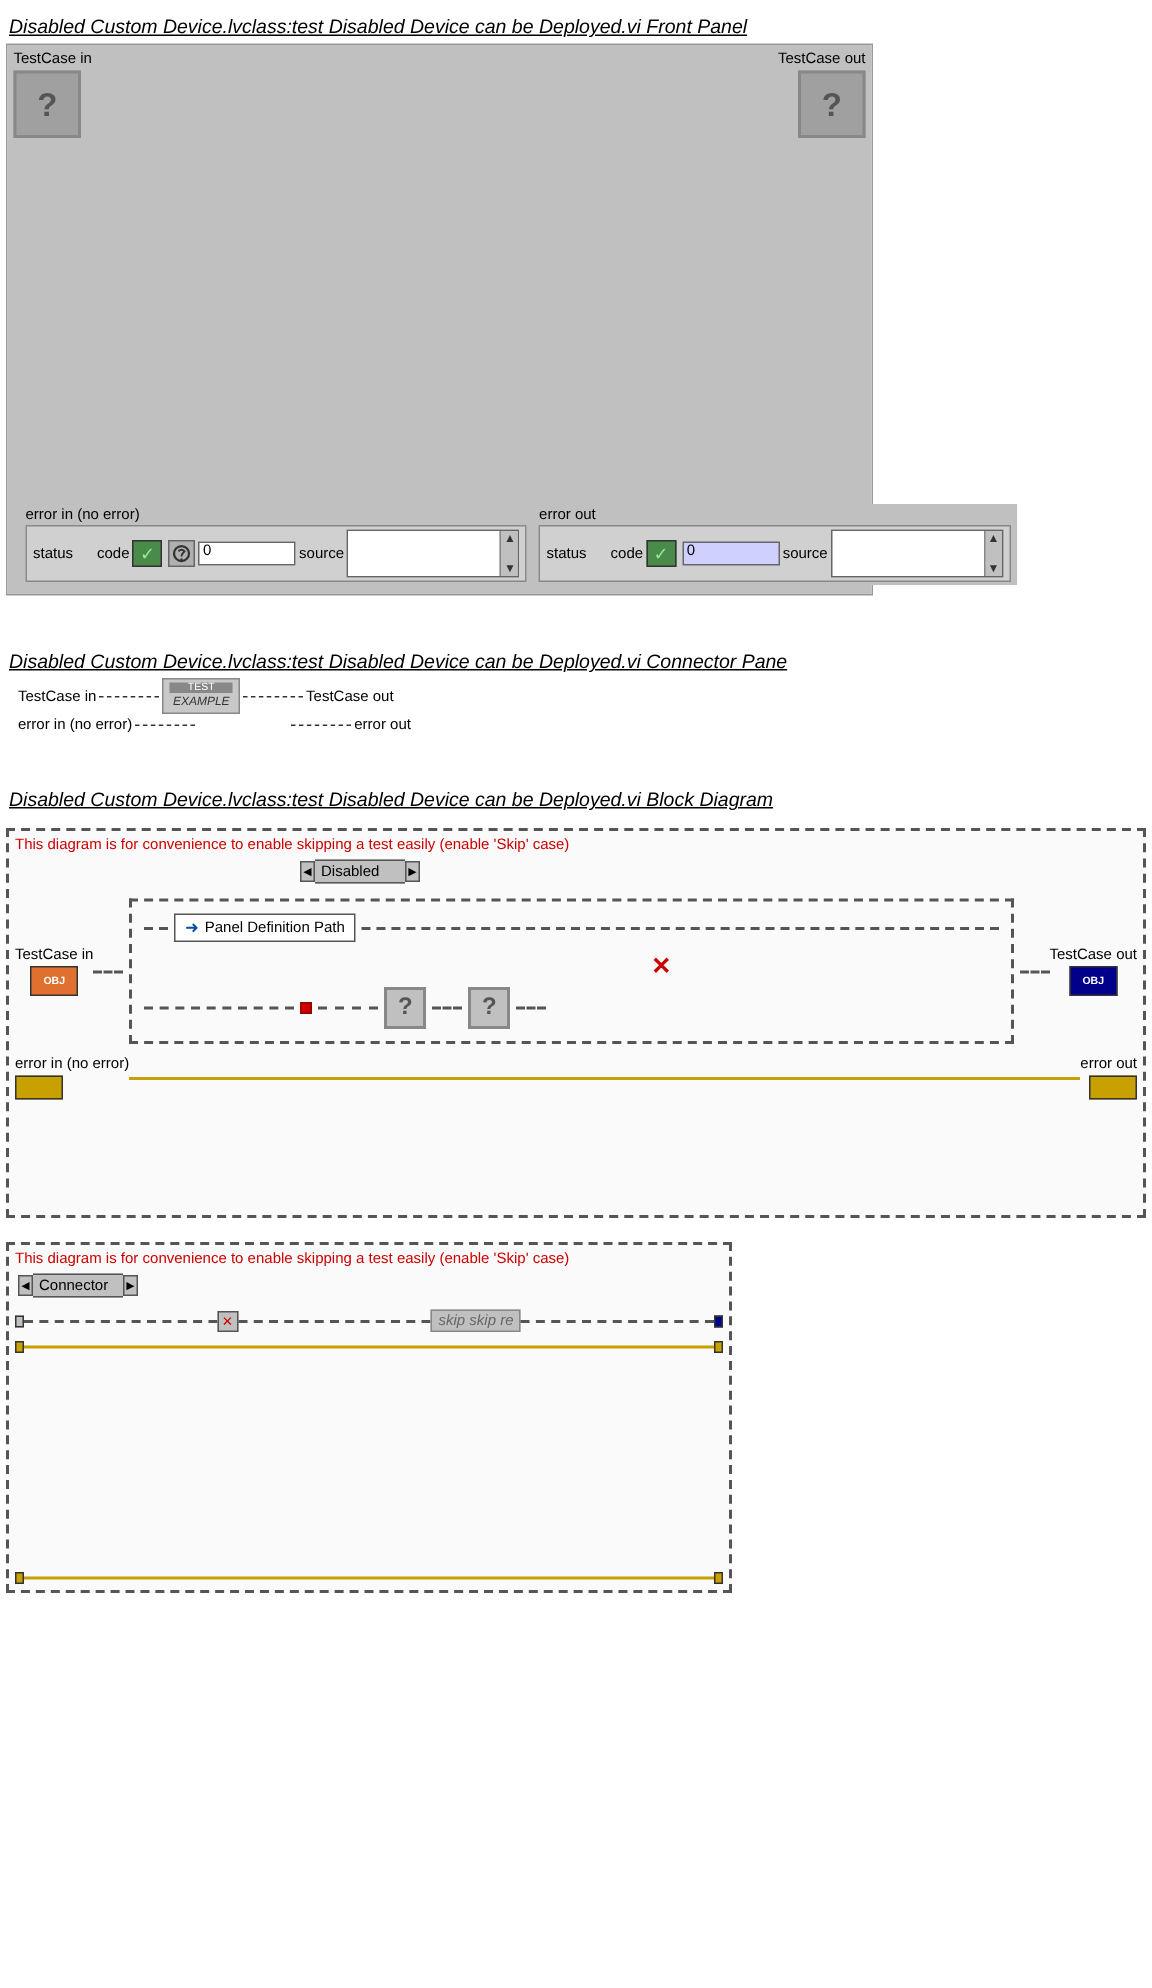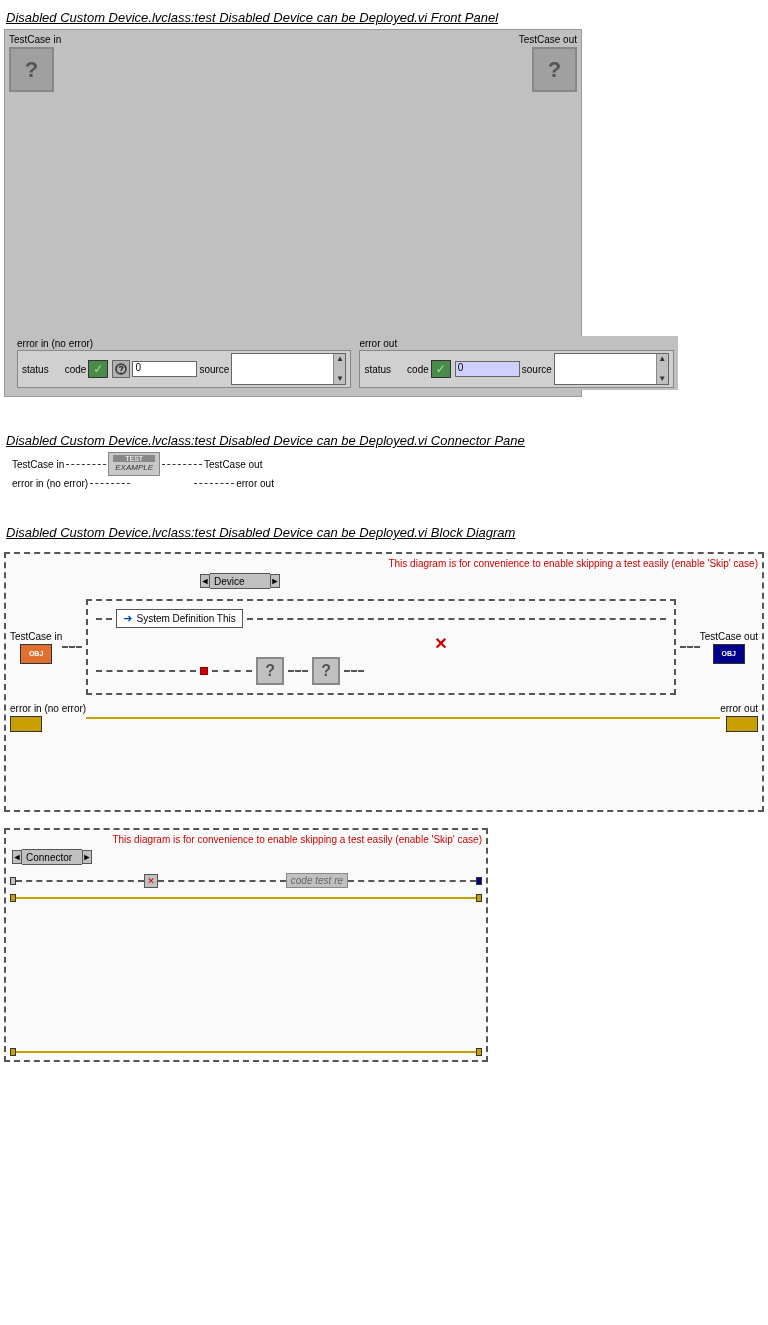--- a/index.html
+++ b/index.html
@@ -241,21 +241,21 @@
     
     .dashed-line {
       border: 0;
       border-top: 1px dashed #333;
       flex: 1;
     }
 
     .bd-top-label {
       font-size: 10px;
       color: #c00;
-      text-align: right;
+      text-align: left;
       margin-bottom: 4px;
     }
 
     .bd-frame {
       position: relative;
       width: 760px;
       margin: 0 auto;
       min-height: 260px;
       border: 2px dashed #555;
       background: #fafafa;
@@ -400,21 +400,21 @@
   <div class="section-title">Disabled Custom Device.lvclass:test Disabled Device can be Deployed.vi Block Diagram</div>
 
   <div class="gap-sm"></div>
 
   <div class="bd-frame">
 
     <div class="bd-top-label">This diagram is for convenience to enable skipping a test easily (enable 'Skip' case)</div>
 
     <div style="display:flex;align-items:center;gap:0;margin-left:190px;margin-bottom:10px;">
       <div style="width:10px;height:14px;background:#c0c0c0;border:1px solid #555;display:flex;align-items:center;justify-content:center;font-size:9px;">◄</div>
-      <div style="min-width:60px;height:16px;background:#c0c0c0;border-top:1px solid #555;border-bottom:1px solid #555;font-size:10px;padding:0 4px;display:flex;align-items:center;">Device</div>
+      <div style="min-width:60px;height:16px;background:#c0c0c0;border-top:1px solid #555;border-bottom:1px solid #555;font-size:10px;padding:0 4px;display:flex;align-items:center;">Disabled</div>
       <div style="width:10px;height:14px;background:#c0c0c0;border:1px solid #555;display:flex;align-items:center;justify-content:center;font-size:9px;">►</div>
     </div>
 
     <div style="position:relative; display:flex; align-items:center; margin-bottom:4px; min-height:80px;">
 
       <div style="display:flex;flex-direction:column;align-items:center;">
         <span style="font-size:10px;white-space:nowrap;margin-bottom:2px;">TestCase in</span>
         <div style="width:32px;height:20px;background:#e07030;border:1px solid #333;display:flex;align-items:center;justify-content:center;font-size:7px;color:#fff;font-weight:bold;">
           <span>OBJ</span>
         </div>
@@ -422,21 +422,21 @@
 
       <div style="flex:none;width:20px;border-top:2px dashed #555;height:0;"></div>
 
       <div style="border:2px dashed #555;padding:8px;flex:1;min-height:60px;position:relative;margin:0 4px;">
 
         <div style="display:flex;align-items:center;gap:4px;margin-bottom:6px;">
           <div style="width:16px;height:0;border-top:2px dashed #555;"></div>
 
           <div class="bd-sysdef-box">
             <span style="color:#0050a0;font-size:11px;">➜</span>
-            <span>System Definition This</span>
+            <span>Panel Definition Path</span>
           </div>
 
           <div style="flex:1;border-top:2px dashed #555;height:0;"></div>
         </div>
 
         <div style="display:flex;justify-content:center;margin-top:2px;">
           <span style="color:#c00;font-size:16px;font-weight:bold;margin-left:120px;">✕</span>
         </div>
 
         <div style="display:flex;align-items:center;gap:4px;margin-top:4px;">
@@ -489,21 +489,21 @@
       <div style="width:10px;height:14px;background:#c0c0c0;border:1px solid #555;display:flex;align-items:center;justify-content:center;font-size:9px;">►</div>
     </div>
 
     <div style="display:flex;align-items:center;margin-bottom:6px;">
       <div style="width:6px;height:8px;background:#c0c0c0;border:1px solid #333;"></div>
       <div style="flex:1;border-top:2px dashed #555;height:0;"></div>
 
       <div style="width:14px;height:14px;background:#c0c0c0;border:1px solid #555;display:flex;align-items:center;justify-content:center;font-size:9px;color:#c00;">✕</div>
       <div style="flex:1;border-top:2px dashed #555;height:0;"></div>
 
-      <div style="background:#c0c0c0;border:1px solid #888;font-size:10px;padding:1px 4px;color:#666;font-style:italic;">code test re</div>
+      <div style="background:#c0c0c0;border:1px solid #888;font-size:10px;padding:1px 4px;color:#666;font-style:italic;">skip skip re</div>
       <div style="flex:1;border-top:2px dashed #555;height:0;"></div>
       <div style="width:6px;height:8px;background:#00008b;border:1px solid #333;"></div>
     </div>
 
     <div style="display:flex;align-items:center;margin-bottom:6px;">
       <div style="width:6px;height:8px;background:#c8a000;border:1px solid #333;"></div>
       <div style="flex:1;border-top:2px solid #c8a000;height:0;"></div>
       <div style="width:6px;height:8px;background:#c8a000;border:1px solid #333;"></div>
     </div>
 

